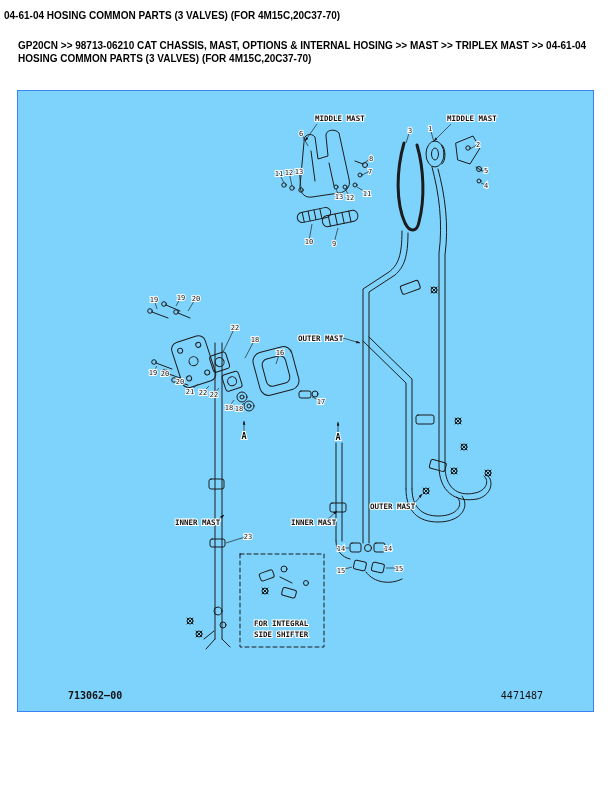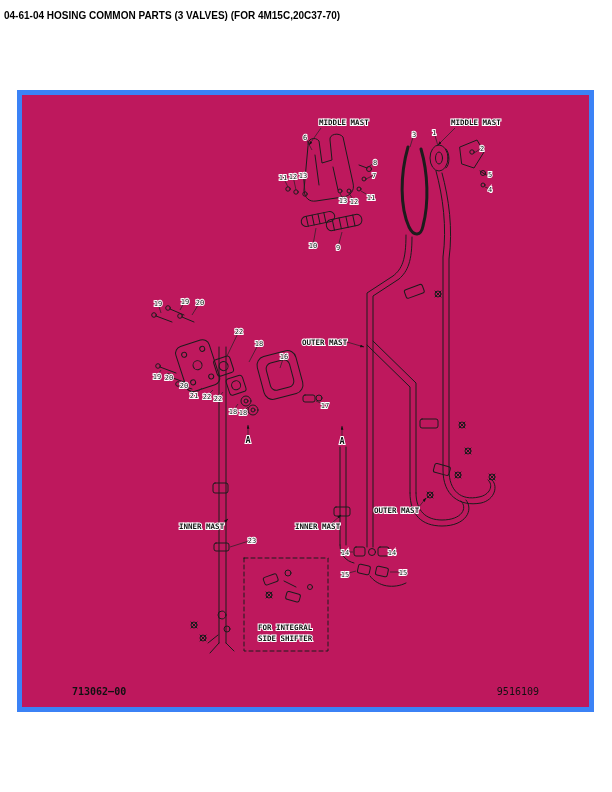--- a/index.html
+++ b/index.html
@@ -10,21 +10,21 @@
   .title {
     position:absolute; left:4px; top:10px; width:576px;
     font:bold 10px/12px "Liberation Sans", sans-serif;
   }
   .breadcrumb {
     position:absolute; left:18px; top:39px; width:576px;
     font:bold 10px/13px "Liberation Sans", sans-serif;
   }
   .frame {
     position:absolute; left:17px; top:90px; width:577px; height:622px;
-    border:5px solid #3b82f6; box-sizing:border-box; background:#be185d;
+    border:1px solid #3b82f6; box-sizing:border-box; background:#7dd3fc;
   }
   .footer-num {
     position:absolute; bottom:10px;
     font:10px "DejaVu Sans Mono", monospace; color:#111;
   }
   .footer-num.left  { left:50px;font-weight:bold; }
   .footer-num.right { right:50px; }
   svg { display:block; }
   .art { stroke:#1c1c1c; fill:none; stroke-width:1; stroke-linecap:round; stroke-linejoin:round; }
   .lbl { font:bold 7.5px "DejaVu Sans Mono", monospace; fill:#111;
@@ -34,20 +34,21 @@
          paint-order:stroke; stroke:#fff; stroke-width:2px; }
   .lead { stroke:#222; stroke-width:0.7; fill:none; }
 </style>
 </head>
 <body>
 
 <div class="page">
 
   <div class="title">04-61-04 HOSING COMMON PARTS (3 VALVES) (FOR 4M15C,20C37-70)</div>
 
+  <div class="breadcrumb">GP20CN &gt;&gt; 98713-06210 CAT CHASSIS, MAST, OPTIONS &amp; INTERNAL HOSING &gt;&gt; MAST &gt;&gt; TRIPLEX MAST &gt;&gt; 04-61-04 HOSING COMMON PARTS (3 VALVES) (FOR 4M15C,20C37-70)</div>
 
   <div class="frame">
     <svg id="diagram" width="575" height="620" viewBox="0 0 575 620">
       <defs>
         <marker id="arw" markerWidth="7" markerHeight="5" refX="5.5" refY="2" orient="auto">
           <path d="M0,0 L6,2 L0,4 Z" fill="#111"></path>
         </marker>
       </defs>
 
       <g class="art">
@@ -299,16 +300,16 @@
           <text x="323" y="460" class="co">14</text>
           <text x="370" y="460" class="co">14</text>
           <text x="323" y="482" class="co">15</text>
           <text x="381" y="480" class="co">15</text>
           <text x="226" y="348" class="lbl mk">A</text>
           <text x="320" y="349" class="lbl mk">A</text>
         </g>
     </svg>
 
     <div class="footer-num left">713062—00</div>
-    <div class="footer-num right">9516109</div>
+    <div class="footer-num right">4471487</div>
   </div>
 
 </div>
 
 </body></html>

